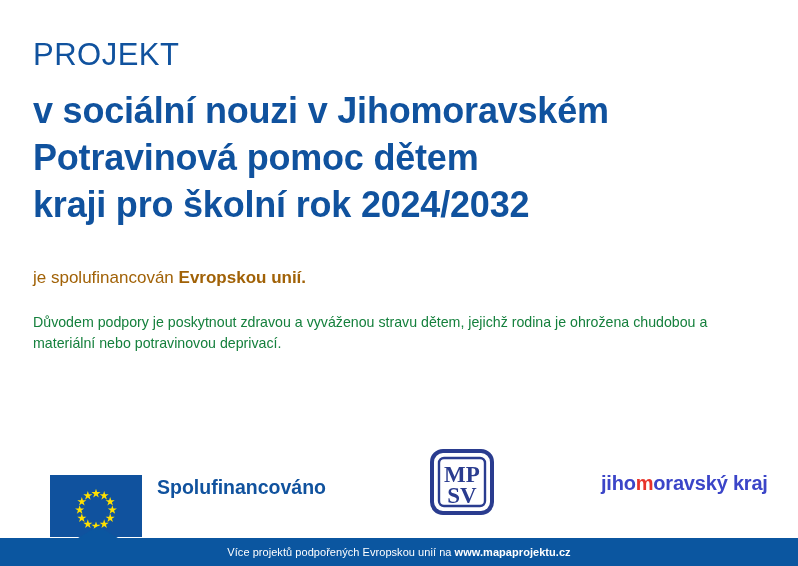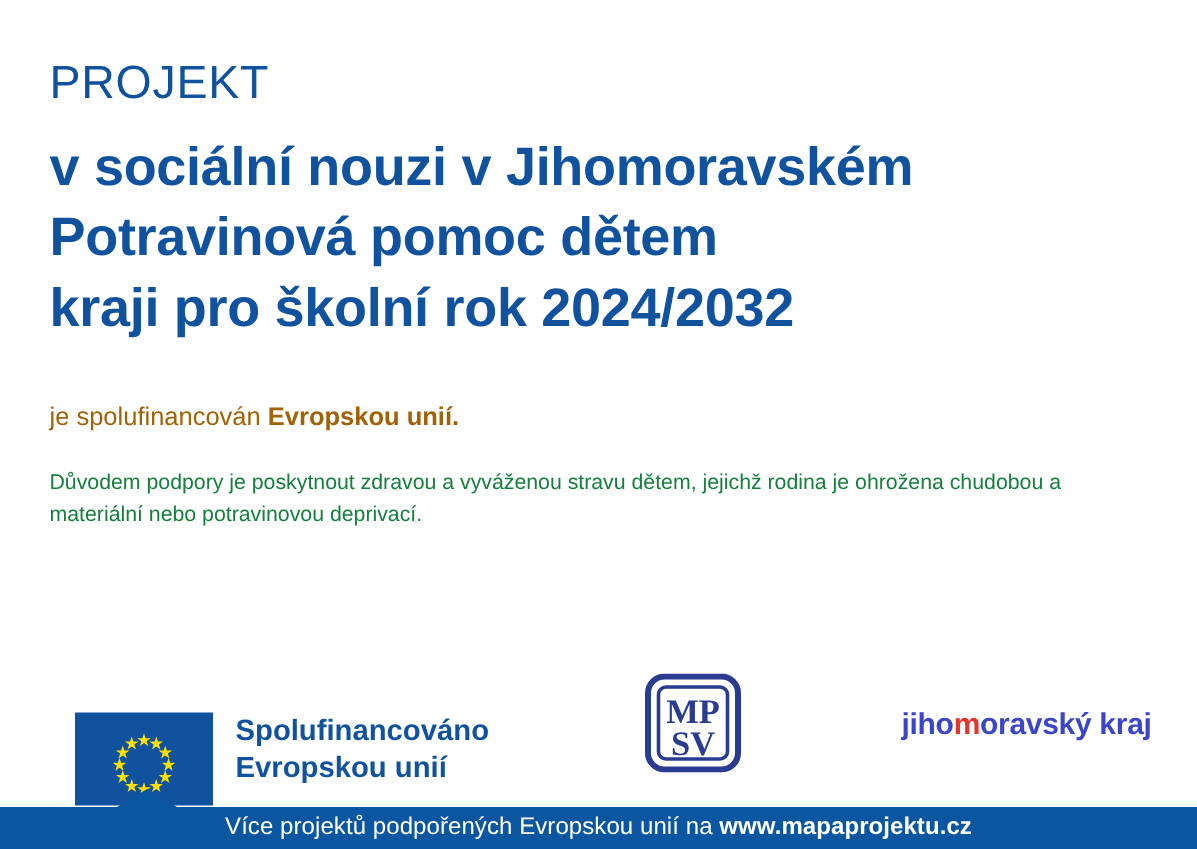--- a/index.html
+++ b/index.html
@@ -152,21 +152,21 @@
   }
   .footer-text {
     position: absolute;
     left: 0;
     top: 0;
     width: 798px;
     height: 28px;
     line-height: 28px;
     text-align: center;
     color: #ffffff;
-    font-size: 16px;
+    font-size: 11px;
     font-weight: 400;
     letter-spacing: 0.05px;
   }
   .footer-text .strong { font-weight: 700; }
 </style>
 </head>
 <body>
 
 <div class="poster">
 
@@ -202,21 +202,20 @@
           <polygon points="45,45.2 46.05,48.42 49.44,48.42 46.70,50.41 47.74,53.63 45,51.64 42.26,53.63 43.30,50.41 40.56,48.42 43.95,48.42"></polygon>
           <polygon points="37,43.06 38.05,46.28 41.44,46.28 38.70,48.27 39.74,51.49 37,49.50 34.26,51.49 35.30,48.27 32.56,46.28 35.95,46.28"></polygon>
           <polygon points="31.14,37.2 32.19,40.42 35.58,40.42 32.84,42.41 33.88,45.63 31.14,43.64 28.40,45.63 29.44,42.41 26.70,40.42 30.09,40.42"></polygon>
           <polygon points="29,29.2 30.05,32.42 33.44,32.42 30.70,34.41 31.74,37.63 29,35.64 26.26,37.63 27.30,34.41 24.56,32.42 27.95,32.42"></polygon>
           <polygon points="31.14,21.2 32.19,24.42 35.58,24.42 32.84,26.41 33.88,29.63 31.14,27.64 28.40,29.63 29.44,26.41 26.70,24.42 30.09,24.42"></polygon>
           <polygon points="37,15.34 38.05,18.56 41.44,18.56 38.70,20.55 39.74,23.77 37,21.78 34.26,23.77 35.30,20.55 32.56,18.56 35.95,18.56"></polygon>
         </g>
       </svg>
       <div class="eu-label">
         <span>Spolufinancováno</span>
-        <span>Evropskou unií</span>
       </div>
     </div>
 
     <div class="mpsv-logo">
       <svg viewBox="0 0 64 66" width="64" height="66" aria-hidden="true">
         <rect x="2" y="2" width="60" height="62" rx="11" ry="11" fill="none" stroke="#2a3c8f" stroke-width="4"></rect>
         <rect x="9" y="9" width="46" height="48" rx="5" ry="5" fill="#ffffff" stroke="#2a3c8f" stroke-width="2.4"></rect>
         <text x="32" y="33" text-anchor="middle" font-family="'Liberation Serif','DejaVu Serif',serif" font-size="23" font-weight="700" fill="#2a3c8f">MP</text>
         <text x="32" y="54" text-anchor="middle" font-family="'Liberation Serif','DejaVu Serif',serif" font-size="23" font-weight="700" fill="#2a3c8f">SV</text>
       </svg>

